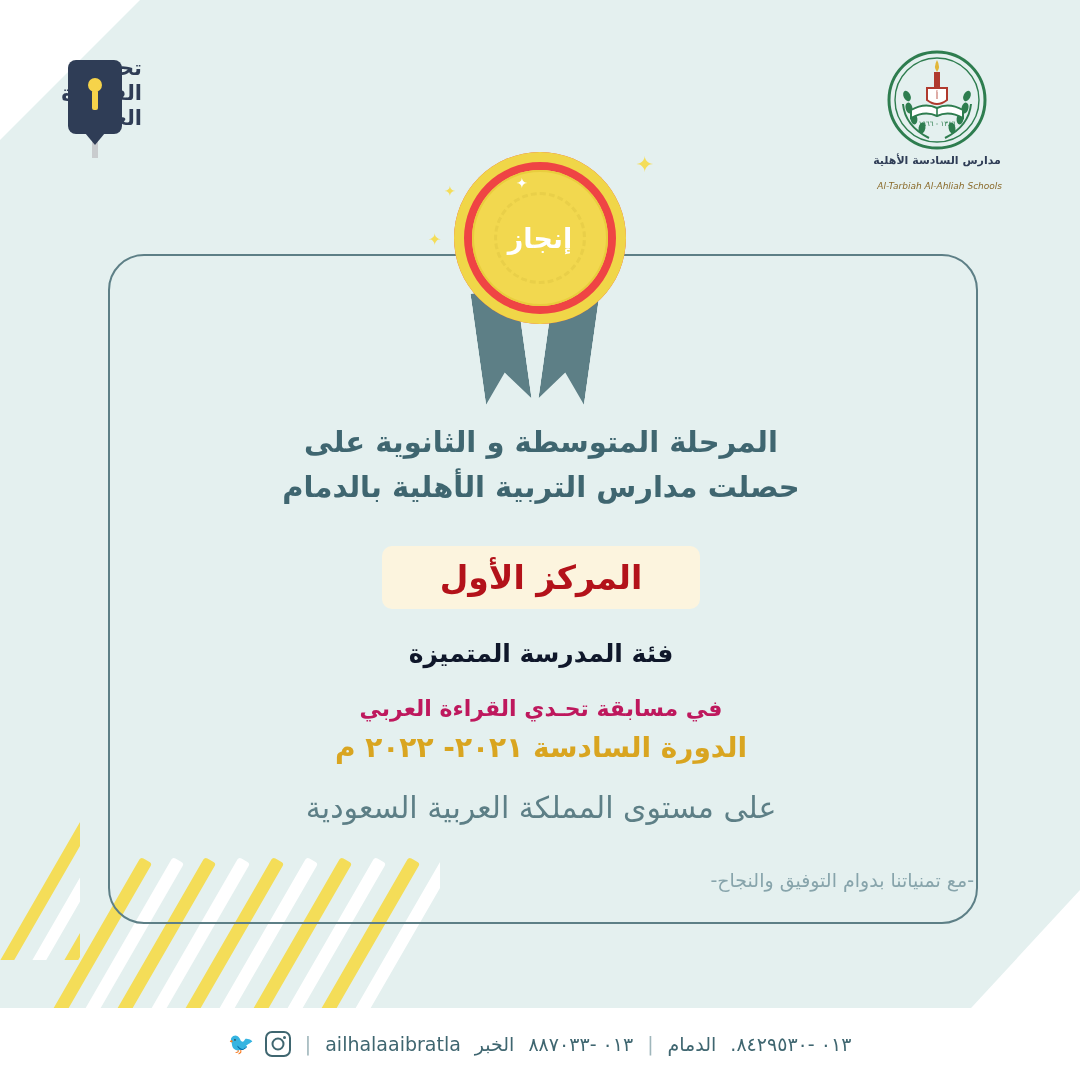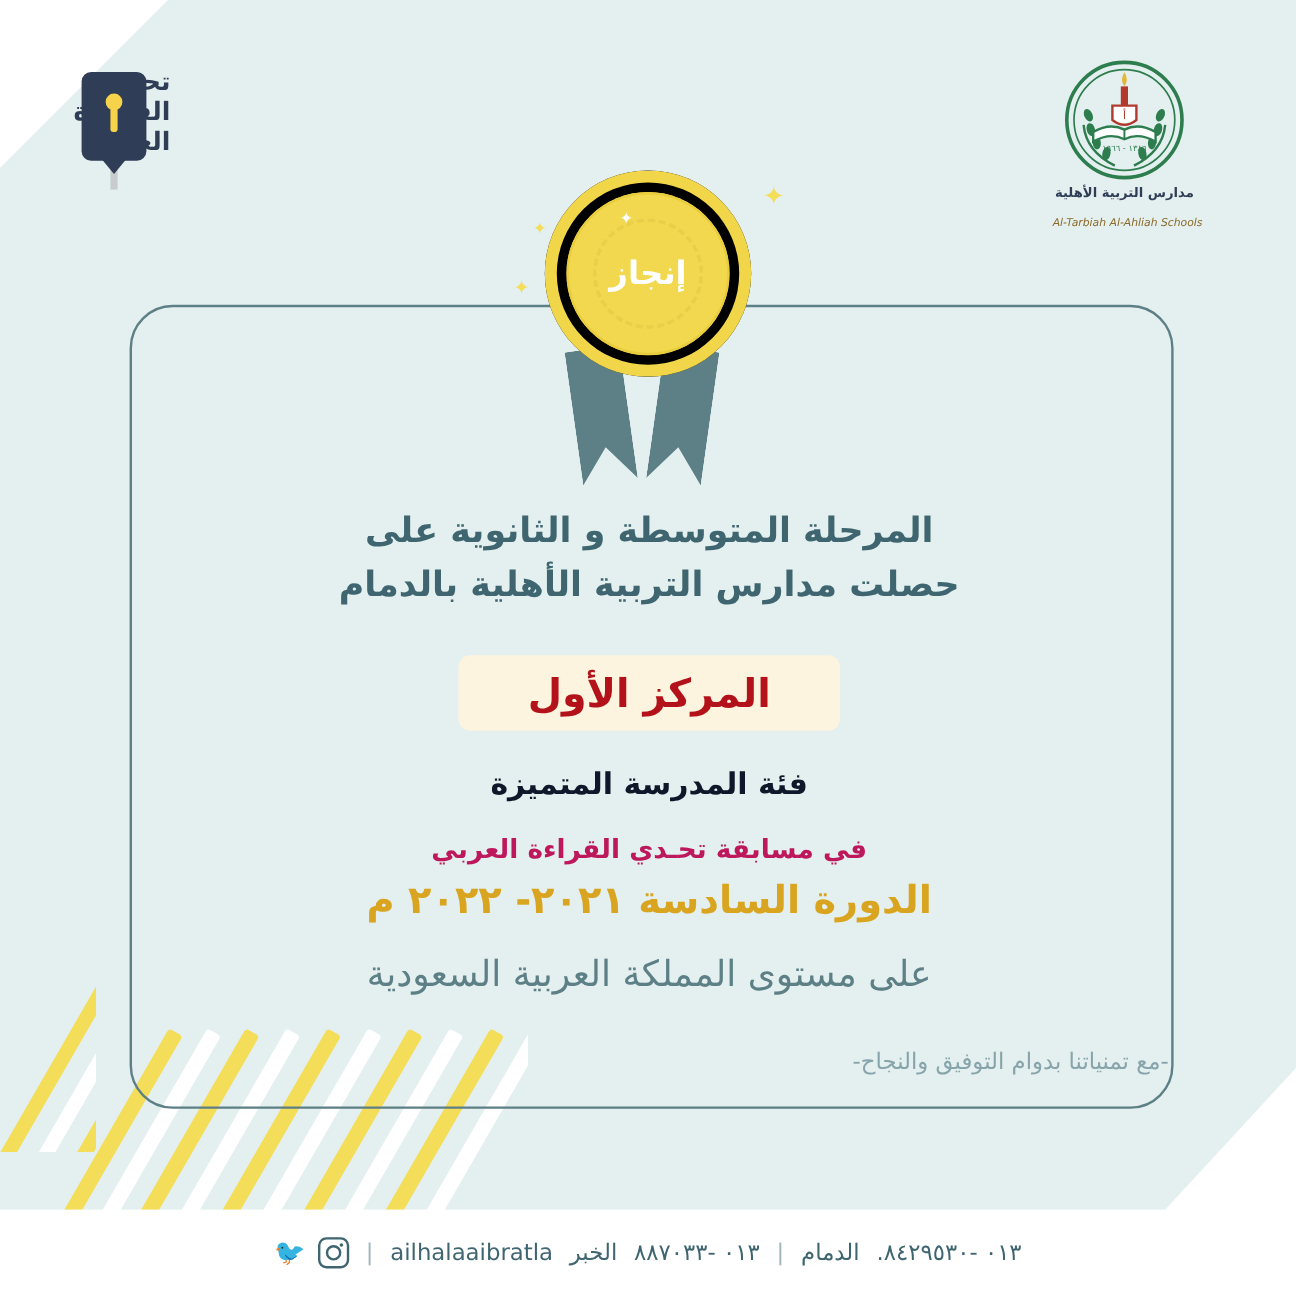--- a/index.html
+++ b/index.html
@@ -208,26 +208,26 @@
     transform: rotate(-8deg);
   }
   .ribbon-right {
     left: 126px;
     clip-path: polygon(0 0, 100% 0, 100% 100%, 50% 74%, 0 100%);
     transform: rotate(8deg);
   }
   .medal {
     position: absolute;
     left: 50%;
-    top: 2px;
+    top: 12px;
     transform: translateX(-50%);
     width: 172px;
     height: 172px;
     border-radius: 50%;
-    background: #000000;
+    background: #ef4444;
     box-shadow: inset 0 0 0 10px #f0d648;
   }
   .medal-inner {
     position: absolute;
     inset: 18px;
     border-radius: 50%;
     background: #f2d84f;
     box-shadow: inset 0 0 0 2px #e9cd3d;
   }
   .medal-label {
@@ -303,21 +303,21 @@
     font-weight: bold;
   }
   .competition {
     margin-top: 28px;
     font-size: 22px;
     font-weight: bold;
     color: #be185d;
   }
   .edition {
     margin-top: 10px;
-    font-size: 32px;
+    font-size: 28px;
     font-weight: bold;
     color: #d9a520;
   }
   .scope {
     margin-top: 26px;
     font-size: 30px;
     color: #5d7f86;
   }
   .wishes {
     margin-top: 44px;
@@ -448,21 +448,21 @@
         <rect x="49" y="24" width="6" height="16" fill="#b03a2e"></rect>
 
         <path d="M26 62 Q40 54 52 60 Q64 54 78 62 L78 70 Q64 62 52 68 Q40 62 26 70 Z" fill="#ffffff" stroke="#2e7d4f" stroke-width="2"></path>
         <path d="M52 60 L52 68" stroke="#2e7d4f" stroke-width="1.6"></path>
 
         <path d="M42 40 L62 40 L62 52 Q52 60 42 52 Z" fill="#ffffff" stroke="#b03a2e" stroke-width="2"></path>
         <text x="52" y="51" font-size="9" fill="#b03a2e" text-anchor="middle" font-family="DejaVu Sans">أ</text>
         <text x="52" y="78" font-size="7" fill="#2e7d4f" text-anchor="middle" font-family="DejaVu Sans">١٣٨٦ - ١٩٦٦</text>
       </svg>
     </div>
-    <div class="school-name-ar">مدارس التربية الأهلية</div>
+    <div class="school-name-ar">مدارس السادسة الأهلية</div>
     <div class="school-name-en">Al-Tarbiah Al-Ahliah Schools</div>
   </div>
 
   <div class="card"></div>
 
   <div class="medal-wrap">
     <div class="ribbon-left"></div>
     <div class="ribbon-right"></div>
     <div class="medal">
       <div class="medal-inner">

